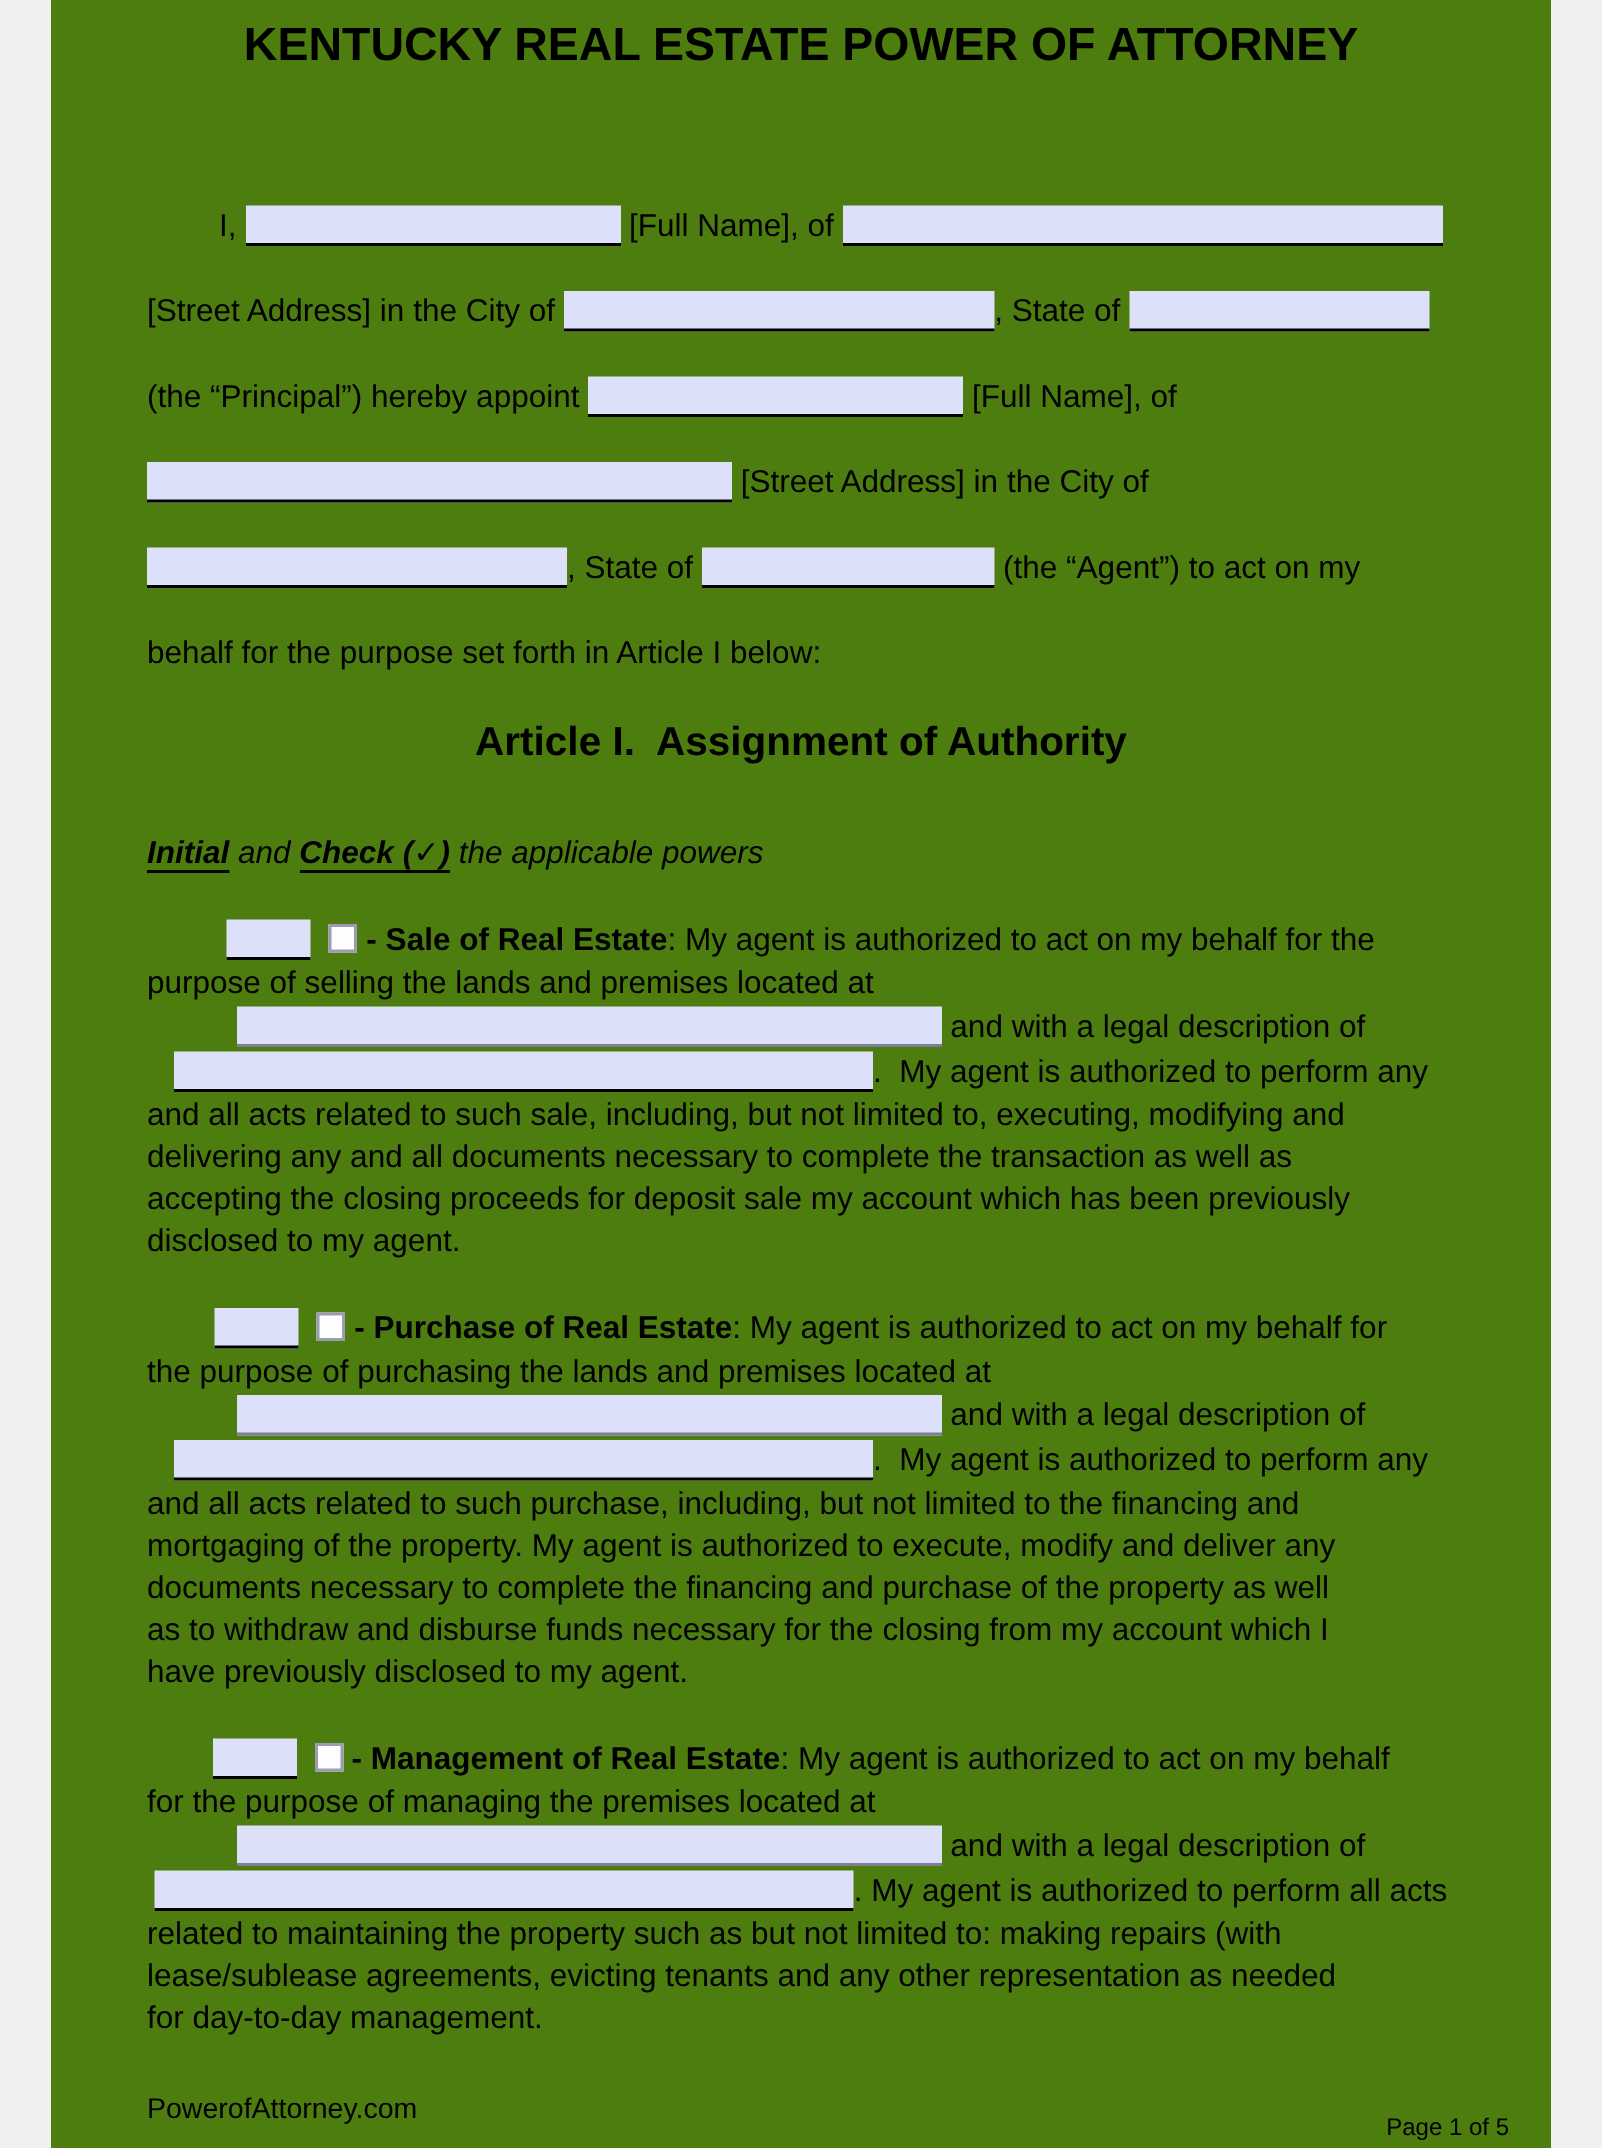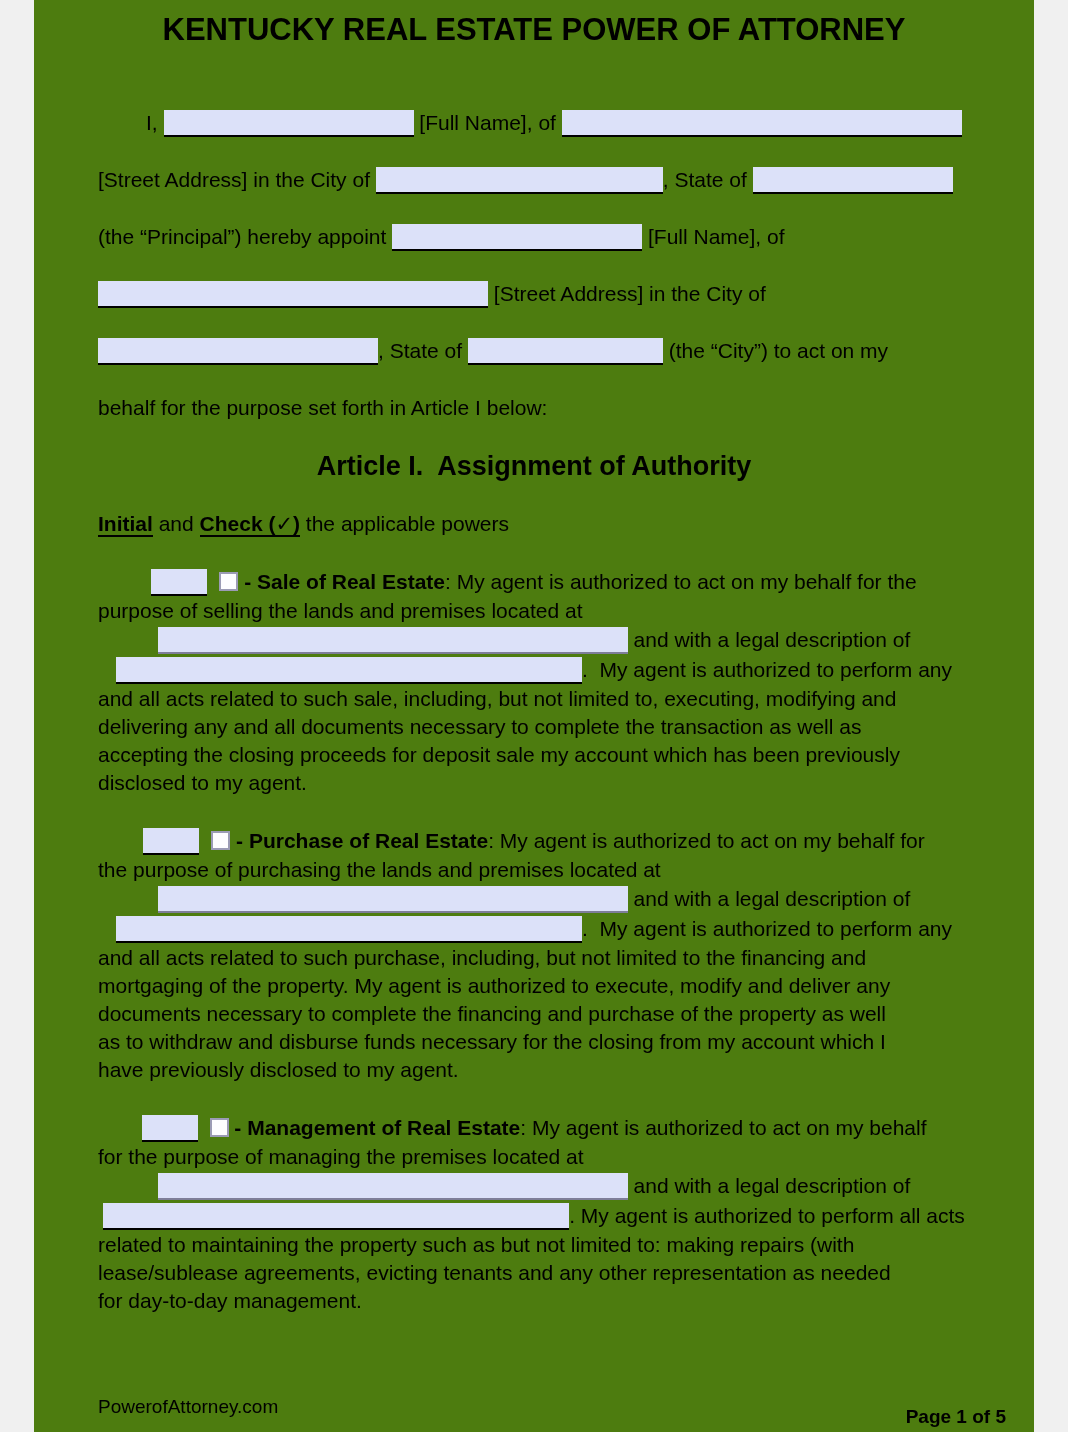--- a/index.html
+++ b/index.html
@@ -3,61 +3,61 @@
 <meta charset="utf-8">
 <style>
   html,body{margin:0;padding:0;background:#f0f0f0;}
   .page{
     position:relative;width:1000px;height:1432px;background:#4d7c0f;
     box-sizing:border-box;padding:12px 64px 0 64px;
     font-family:"Liberation Sans","DejaVu Sans",sans-serif;color:#000;
     margin:0 auto;overflow:hidden;
   }
   h1.title{font-size:31px;line-height:36px;margin:0;text-align:center;font-weight:bold;white-space:pre;}
-  .intro{margin-top:60px;}
+  .intro{margin-top:88px;}
   .intro .line{height:30px;line-height:30px;margin-bottom:27px;}
   .line{white-space:pre;font-size:21px;}
   .indent1{padding-left:48px;}
   .field{
     display:inline-block;height:25px;background:#dce1f9;
     border-bottom:2px solid #000;vertical-align:-7px;
   }
   .field.gray{border-bottom:2px solid #7e7e99;}
   .w250{width:250px}.w400{width:400px}.w287{width:287px}.w200{width:200px}
   .w390{width:390px}.w280{width:280px}.w195{width:195px}
   .w470{width:470px}.w466{width:466px}.winit{width:56px}
   .article-heading{
     margin-top:10px;text-align:center;font-weight:bold;font-size:27px;line-height:32px;white-space:pre;
   }
-  .instruction{margin-top:28px;height:28px;line-height:28px;}
+  .instruction{margin-top:45px;height:28px;line-height:28px;font-style:italic;}
   .b{font-weight:bold;}
   .u{border-bottom:2px solid #000;}
   .section{margin-top:29px;}
   .section .line{height:28px;line-height:28px;}
   .section .line.f{height:30px;line-height:30px;text-align:center;}
   .checkbox{
     display:inline-block;width:15px;height:15px;border:2px solid #9b9bb5;
     background:#fdfdff;vertical-align:-2px;margin-left:12px;
   }
   .footer-site{position:absolute;left:64px;bottom:14px;font-size:19px;}
-  .footer-page{position:absolute;right:28px;bottom:4px;font-size:19px;font-weight:bold;}
+  .footer-page{position:absolute;right:28px;bottom:4px;font-size:16px;}
 </style>
 </head>
 <body>
 
 <div class="page">
 
   <h1 class="title">KENTUCKY REAL ESTATE POWER OF ATTORNEY</h1>
 
   <div class="intro">
     <div class="line indent1"><span>I, </span><span class="field w250"></span><span> [Full Name], of </span><span class="field w400"></span></div>
     <div class="line"><span>[Street Address] in the City of </span><span class="field w287"></span><span>, State of </span><span class="field w200"></span></div>
     <div class="line"><span>(the “Principal”) hereby appoint </span><span class="field w250"></span><span> [Full Name], of</span></div>
     <div class="line"><span class="field w390"></span><span> [Street Address] in the City of</span></div>
-    <div class="line"><span class="field w280"></span><span>, State of </span><span class="field w195"></span><span> (the “City”) to act on my</span></div>
+    <div class="line"><span class="field w280"></span><span>, State of </span><span class="field w195"></span><span> (the “Agent”) to act on my</span></div>
     <div class="line"><span>behalf for the purpose set forth in Article I below:</span></div>
   </div>
 
   <div class="article-heading">Article I.  Assignment of Authority</div>
 
   <div class="line instruction"><span class="b u">Initial</span><span> and </span><span class="b u">Check (✓)</span><span> the applicable powers</span></div>
 
   <div class="section">
     <div class="line f"><span class="field winit"></span><span class="checkbox"></span><span class="b"> - </span><span class="b">Sale of Real Estate</span><span>: My agent is authorized to act on my behalf for the</span></div>
     <div class="line"><span>purpose of selling the lands and premises located at</span></div>

